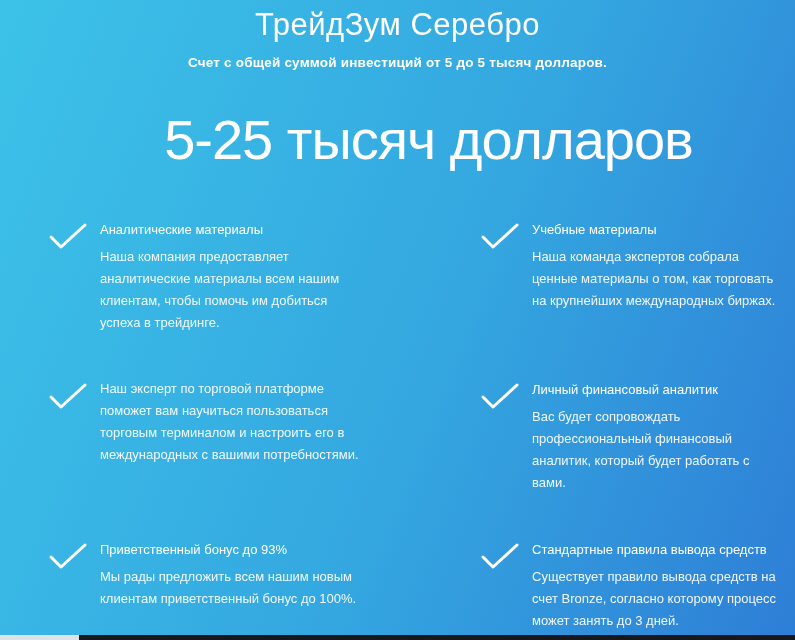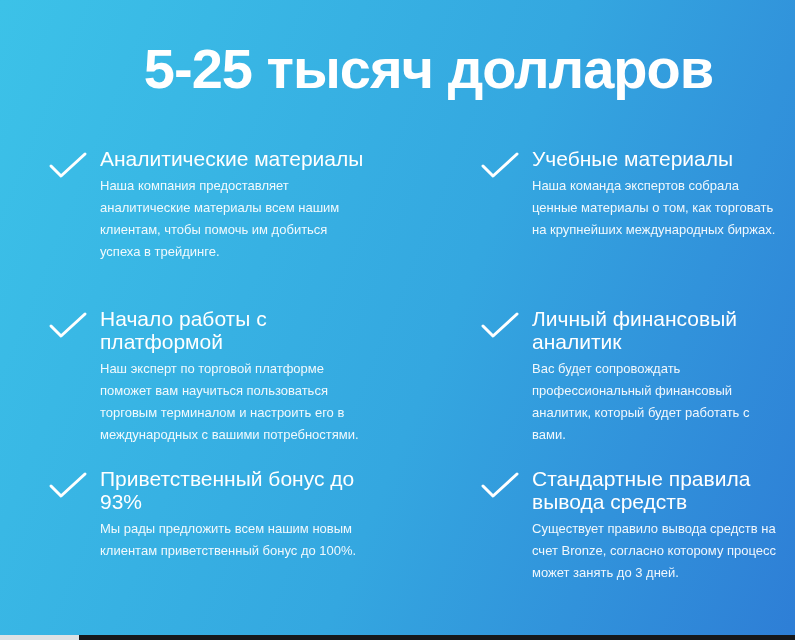--- a/index.html
+++ b/index.html
@@ -26,42 +26,42 @@
     font-weight: 700;
     line-height: 16px;
     letter-spacing: 0.2px;
   }
   .hero {
     margin-top: 41px;
     text-align: center;
     padding-left: 62px;
     font-size: 56px;
     line-height: 56px;
-    font-weight: 700;
+    font-weight: 400;
     letter-spacing: -1px;
   }
   .features {
     margin-top: 50px;
     margin-left: 48px;
     display: grid;
     grid-template-columns: 432px 1fr;
     grid-auto-rows: 160px;
   }
   .feature { display: flex; align-items: flex-start; }
   .check {
     flex: 0 0 40px;
     width: 40px;
     height: 32px;
     margin-right: 12px;
     margin-top: 2px;
   }
   .check svg { display: block; }
   .ftext { width: 272px; }
   .ftitle {
-    font-size: 21px;
+    font-size: 13px;
     font-weight: 500;
     line-height: 23px;
     margin-bottom: 5px;
   }
   .fdesc {
     font-size: 13px;
     font-weight: 400;
     line-height: 22px;
     color: rgba(255, 255, 255, 0.93);
     white-space: pre-line;
@@ -75,20 +75,24 @@
     display: flex;
   }
   .footer-light { width: 79px; background: #dde2e5; }
   .footer-dark { flex: 1; background: #16181b; }
 </style>
 </head>
 <body>
 
 <div class="page">
 
+  <div class="header">
+    <h1 class="page-title">ТрейдЗум Серебро</h1>
+    <p class="page-subtitle">Счет с общей суммой инвестиций от 5 до 5 тысяч долларов.</p>
+  </div>
 
   <div class="hero">5-25 тысяч долларов</div>
 
   <div class="features">
 
     <div class="feature">
       <span class="check">
         <svg width="40" height="32" viewBox="0 0 40 32" xmlns="http://www.w3.org/2000/svg">
           <polyline points="3,17 13,27 37,5" fill="none" stroke="#ffffff" stroke-width="3" stroke-linecap="round" stroke-linejoin="round"></polyline>
         </svg>
@@ -116,21 +120,20 @@
       </div>
     </div>
 
     <div class="feature">
       <span class="check">
         <svg width="40" height="32" viewBox="0 0 40 32" xmlns="http://www.w3.org/2000/svg">
           <polyline points="3,17 13,27 37,5" fill="none" stroke="#ffffff" stroke-width="3" stroke-linecap="round" stroke-linejoin="round"></polyline>
         </svg>
       </span>
       <div class="ftext">
-        <div class="ftitle">Начало работы с платформой</div>
         <div class="fdesc">Наш эксперт по торговой платформе
 поможет вам научиться пользоваться
 торговым терминалом и настроить его в
 международных с вашими потребностями.</div>
       </div>
     </div>
 
     <div class="feature">
       <span class="check">
         <svg width="40" height="32" viewBox="0 0 40 32" xmlns="http://www.w3.org/2000/svg">

